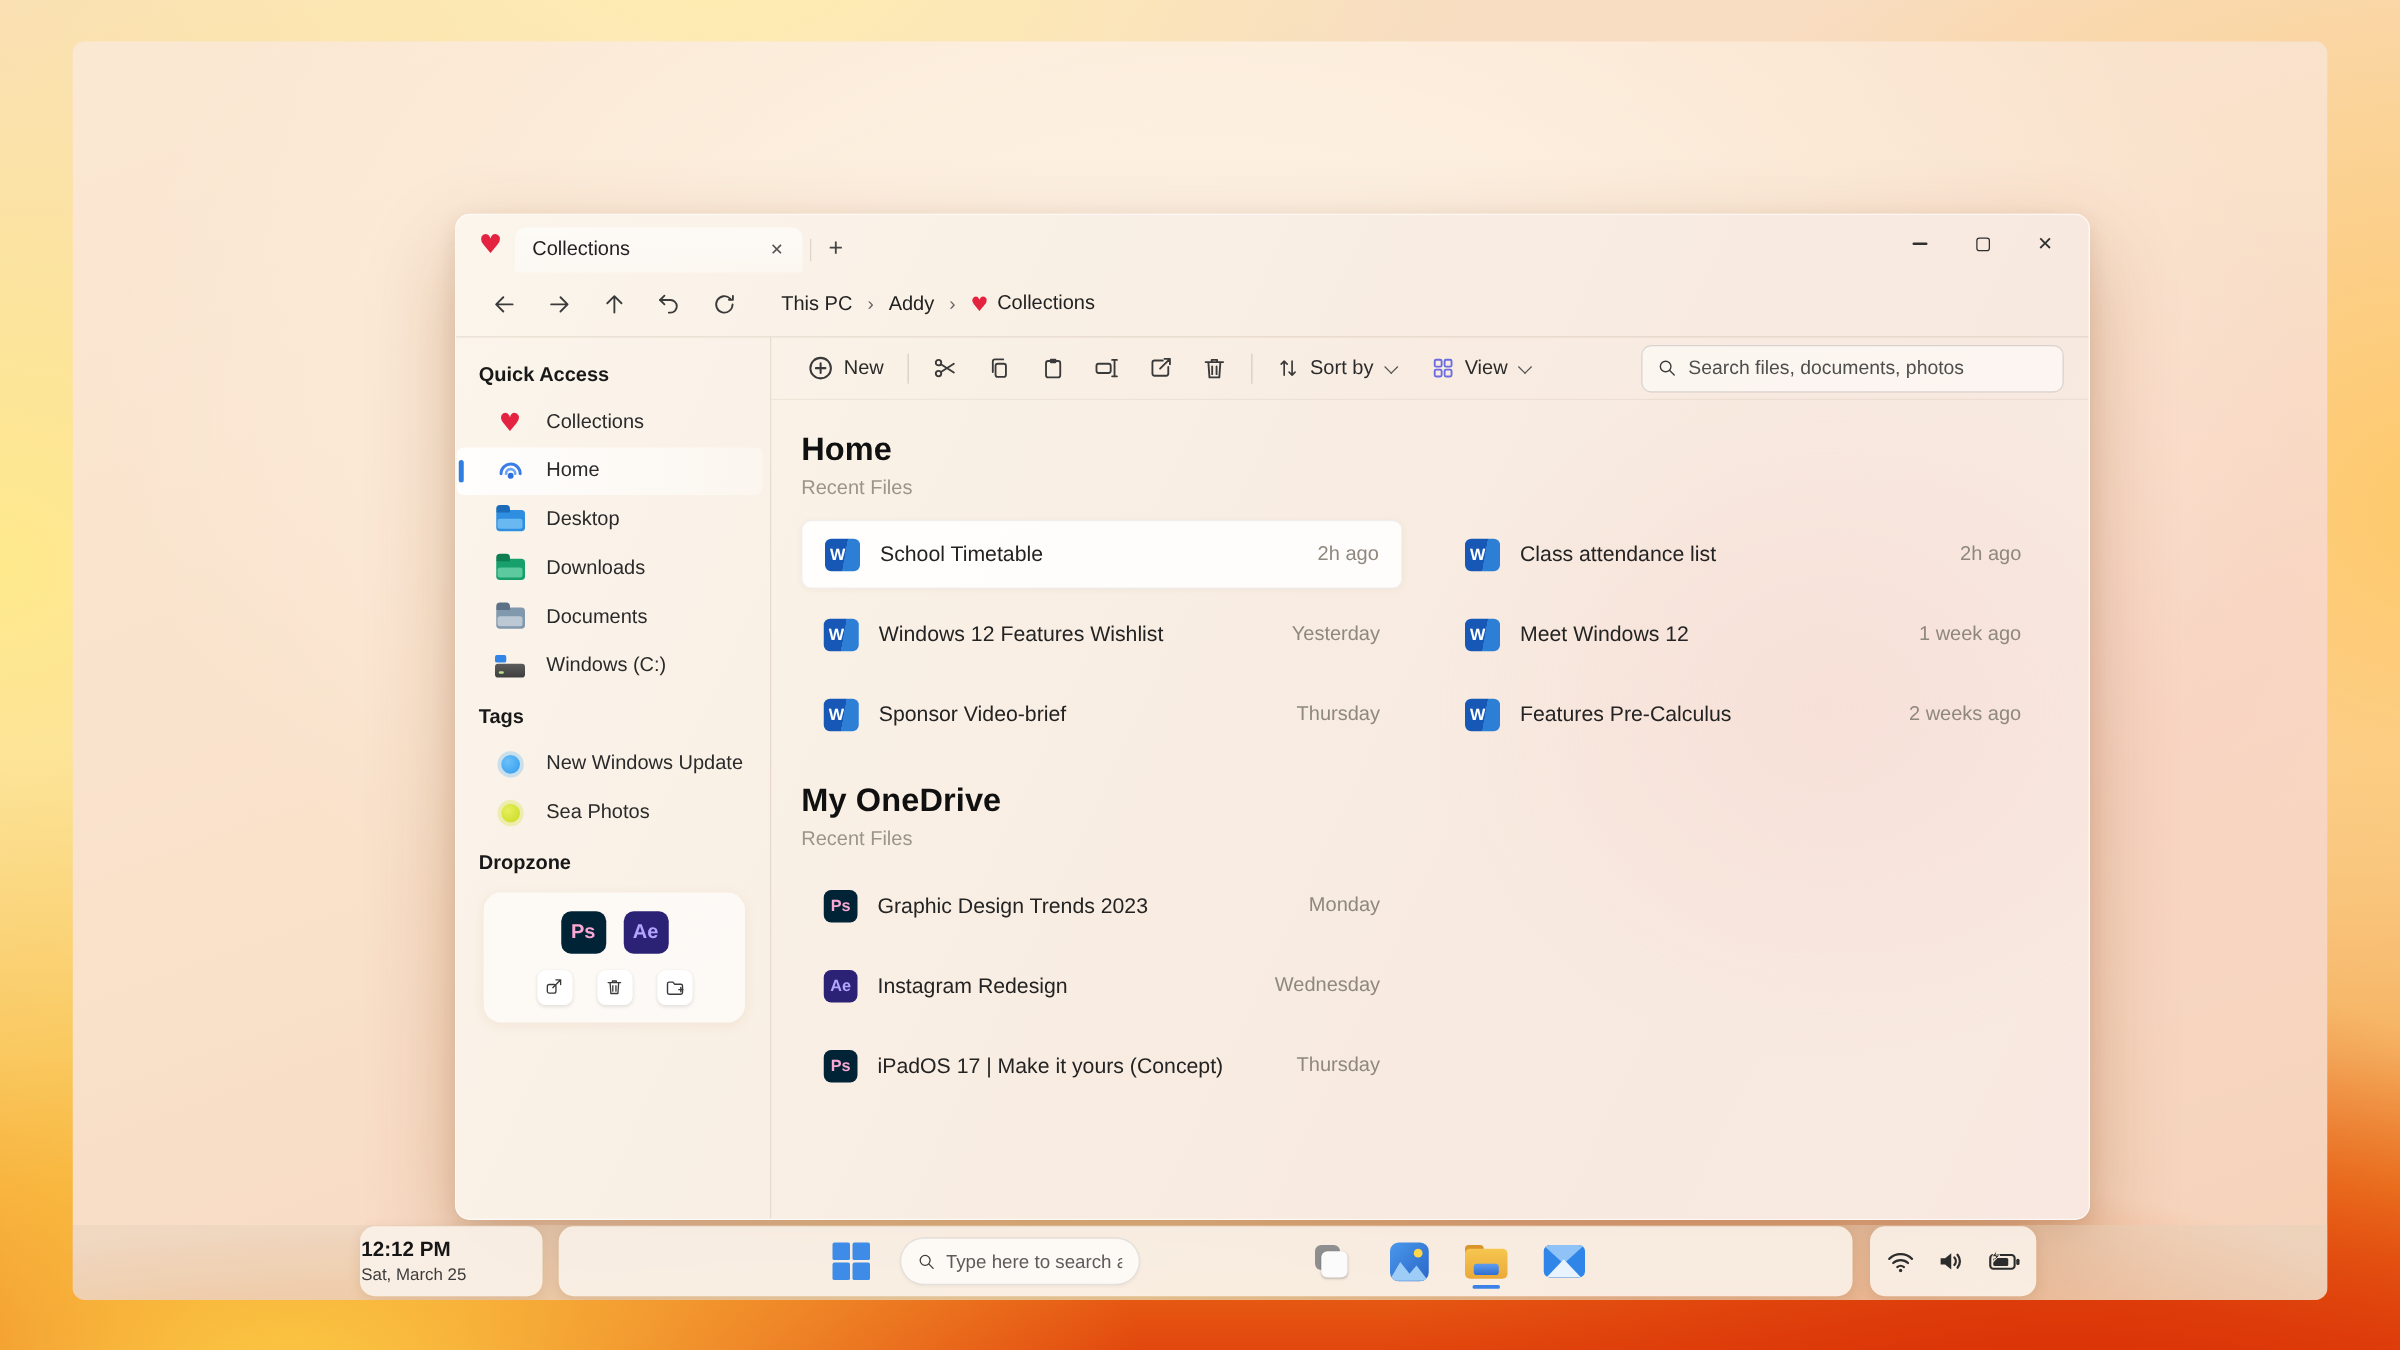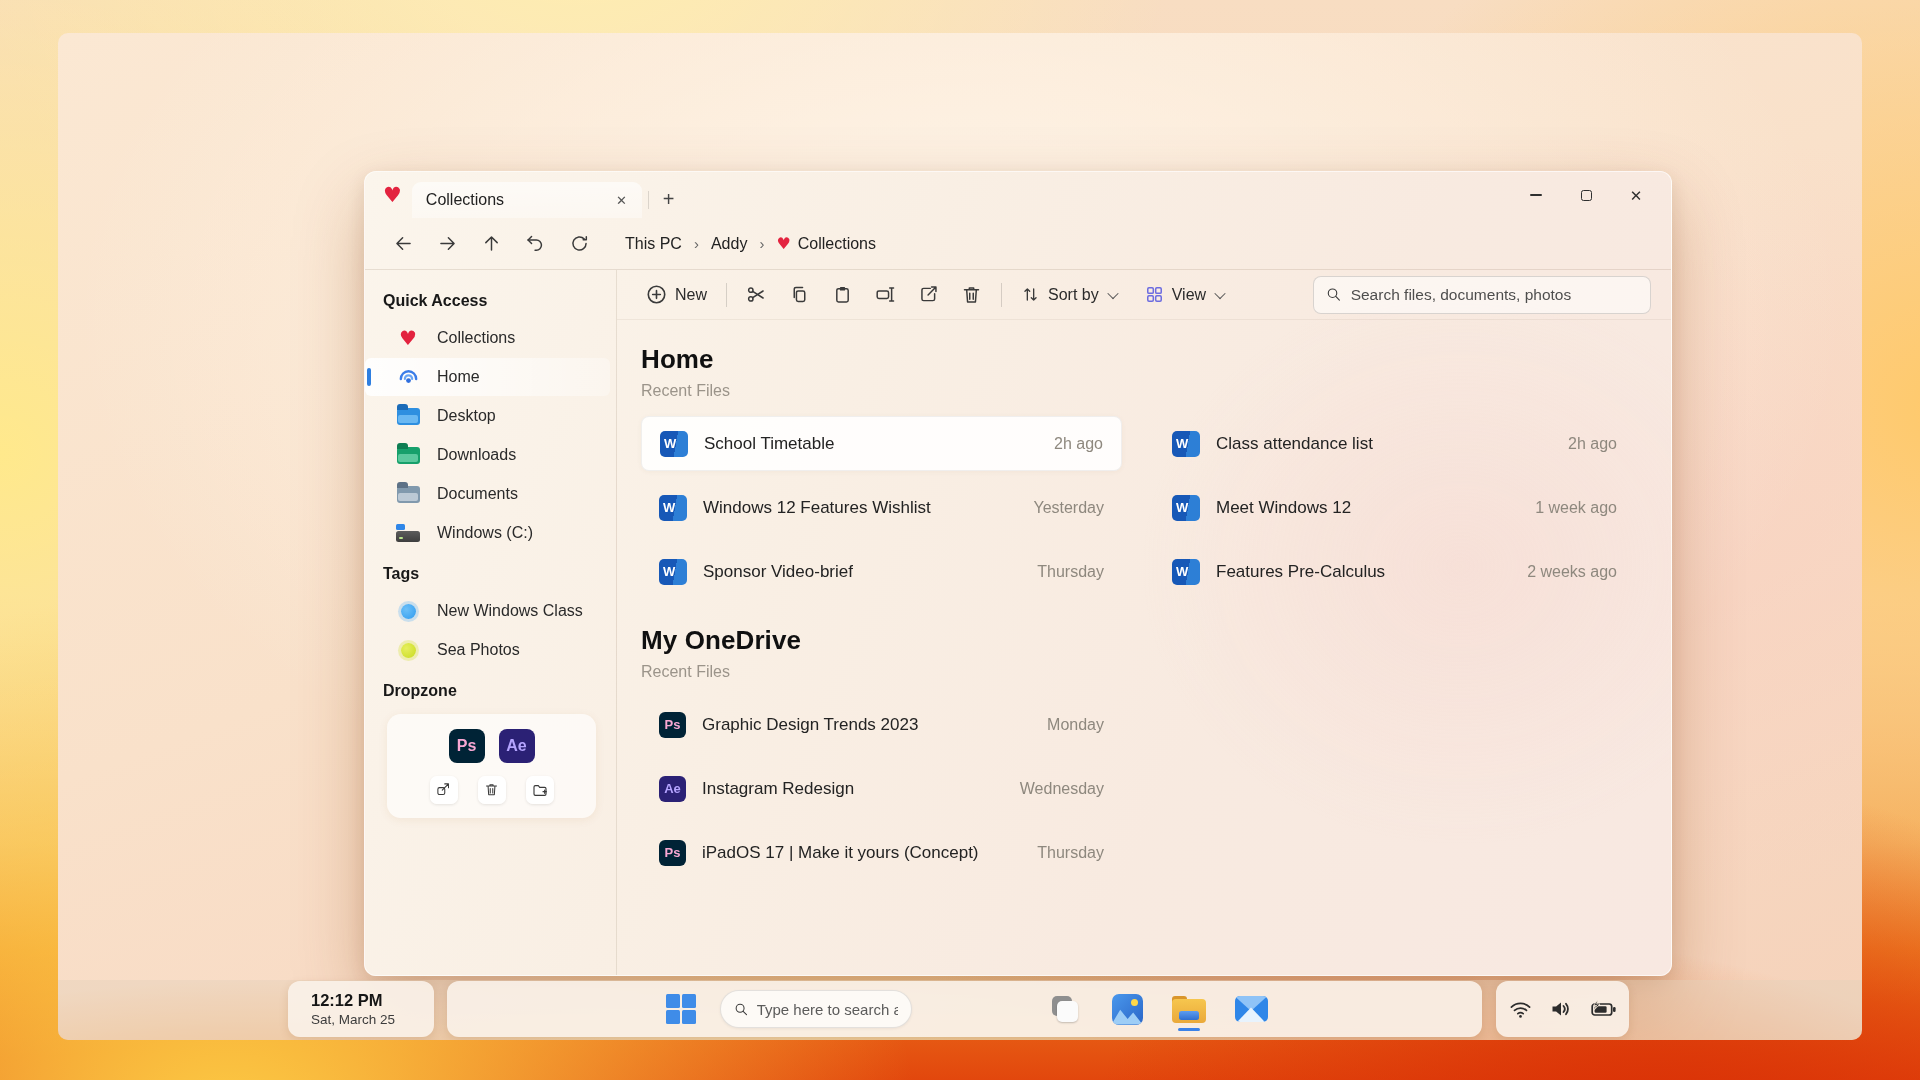--- a/index.html
+++ b/index.html
@@ -46,21 +46,21 @@
   .tab-new{font-size:20px;color:#444;margin-top:8px;padding:0 8px;cursor:default}
   .wincontrols{margin-left:auto;display:flex;align-items:center;gap:36px;padding-right:18px}
   .wc{width:14px;height:14px;display:flex;align-items:center;justify-content:center}
   .wc-min{width:12px;height:2px;background:#2f2f2f;border-radius:1px}
   .wc-max{width:11px;height:11px;border:1.6px solid #2f2f2f;border-radius:2.5px}
   .wc-close{font-size:15px;color:#2f2f2f;line-height:1}
 
   .navbar{height:52px;display:flex;align-items:center;gap:8px;padding:0 20px;border-bottom:1px solid rgba(100,70,40,.13)}
   .navbtn{width:36px;height:36px;display:flex;align-items:center;justify-content:center;border-radius:6px}
   .crumbs{display:flex;align-items:center;gap:10px;margin-left:18px;font-size:16px;color:#222}
-  .crumb{padding:2px 2px;display:flex;align-items:center;gap:7px}
+  .crumb{padding:2px 2px;display:flex;gap:7px}
   .crumb-sep{color:#666;font-size:15px}
   .crumb-heart{color:#e3233f;font-size:16px}
 
   .bodyrow{flex:1;display:flex;min-height:0}
 
   
   .sidebar{width:251px;padding:10px 0 14px;overflow:hidden}
   .side-label{font-size:16px;font-weight:bold;color:#181818;padding:12px 0 8px 18px}
   .side-item{position:relative;display:flex;align-items:center;height:38px;margin:1px 6px 1px 0;padding-left:30px;border-radius:6px;cursor:default}
   .side-item .lbl{margin-left:16px;font-size:16px;color:#2a2a2a;white-space:nowrap}
@@ -117,21 +117,21 @@
   .file-grid{display:grid;grid-template-columns:1fr 1fr;column-gap:32px;row-gap:9px;margin-bottom:26px}
   .frow{height:55px;display:flex;align-items:center;gap:16px;padding:0 18px;border-radius:8px}
   .frow .fname{font-size:17px;color:#232323;flex:1;white-space:nowrap;overflow:hidden}
   .frow .ftime{font-size:16px;color:#8e887e;white-space:nowrap}
   .frow.card{background:rgba(255,255,255,.88);border:1px solid rgba(0,0,0,.06);box-shadow:0 1px 5px rgba(120,80,30,.05)}
 
   
   .taskstrip{position:absolute;left:0;right:0;bottom:0;height:60px;background:rgba(228,208,186,.45)}
   .pill{position:absolute;bottom:3px;height:56px;border-radius:12px;background:rgba(250,243,234,.88);
     box-shadow:0 3px 10px rgba(130,70,20,.14)}
-  .clockpill{left:230px;width:146px;display:flex;flex-direction:column;justify-content:center;padding-left:23px;gap:2px}
+  .clockpill{left:230px;width:146px;display:flex;flex-direction:column;justify-content:center;padding-left:1px;gap:2px}
   .clock-time{font-size:16.5px;font-weight:bold;color:#161616}
   .clock-date{font-size:13.5px;color:#3c3c3c}
   .centerpill{left:389px;width:1035px}
   .traypill{left:1438px;width:133px;display:flex;align-items:center;justify-content:center;gap:17px}
   .winlogo{position:absolute;left:219px;top:13px;width:30px;height:30px;display:grid;grid-template-columns:14px 14px;grid-template-rows:14px 14px;gap:2px}
   .winlogo span{background:#3f8ce8;border-radius:1.5px}
   .tb-search2{position:absolute;left:273px;top:9px;width:192px;height:38px;border-radius:19px;background:#fdfaf6;
     border:1px solid rgba(0,0,0,.10);box-shadow:0 1px 3px rgba(0,0,0,.06);display:flex;align-items:center;gap:8px;padding:0 13px}
   .tb-search2 input{border:0;outline:0;background:transparent;font-size:15px;color:#333;width:100%;font-family:inherit}
   .tb-search2 input::placeholder{color:#4a4a4a;opacity:.9}
@@ -268,21 +268,21 @@
        <span class="icon-cell">
                 <span class="sdrive c"></span>
               </span>
        <span class="lbl">Windows (C:)</span>
             </div>
             <div class="side-label">Tags</div>
             <div class="side-item">
        <span class="icon-cell">
                 <span class="dot dot-blue"></span>
               </span>
-       <span class="lbl">New Windows Class</span>
+       <span class="lbl">New Windows Update</span>
             </div>
             <div class="side-item">
        <span class="icon-cell">
                 <span class="dot dot-yellow"></span>
               </span>
        <span class="lbl">Sea Photos</span>
             </div>
           </div>
         <div class="side-label">Dropzone</div>
         <div class="dropzone-card">

